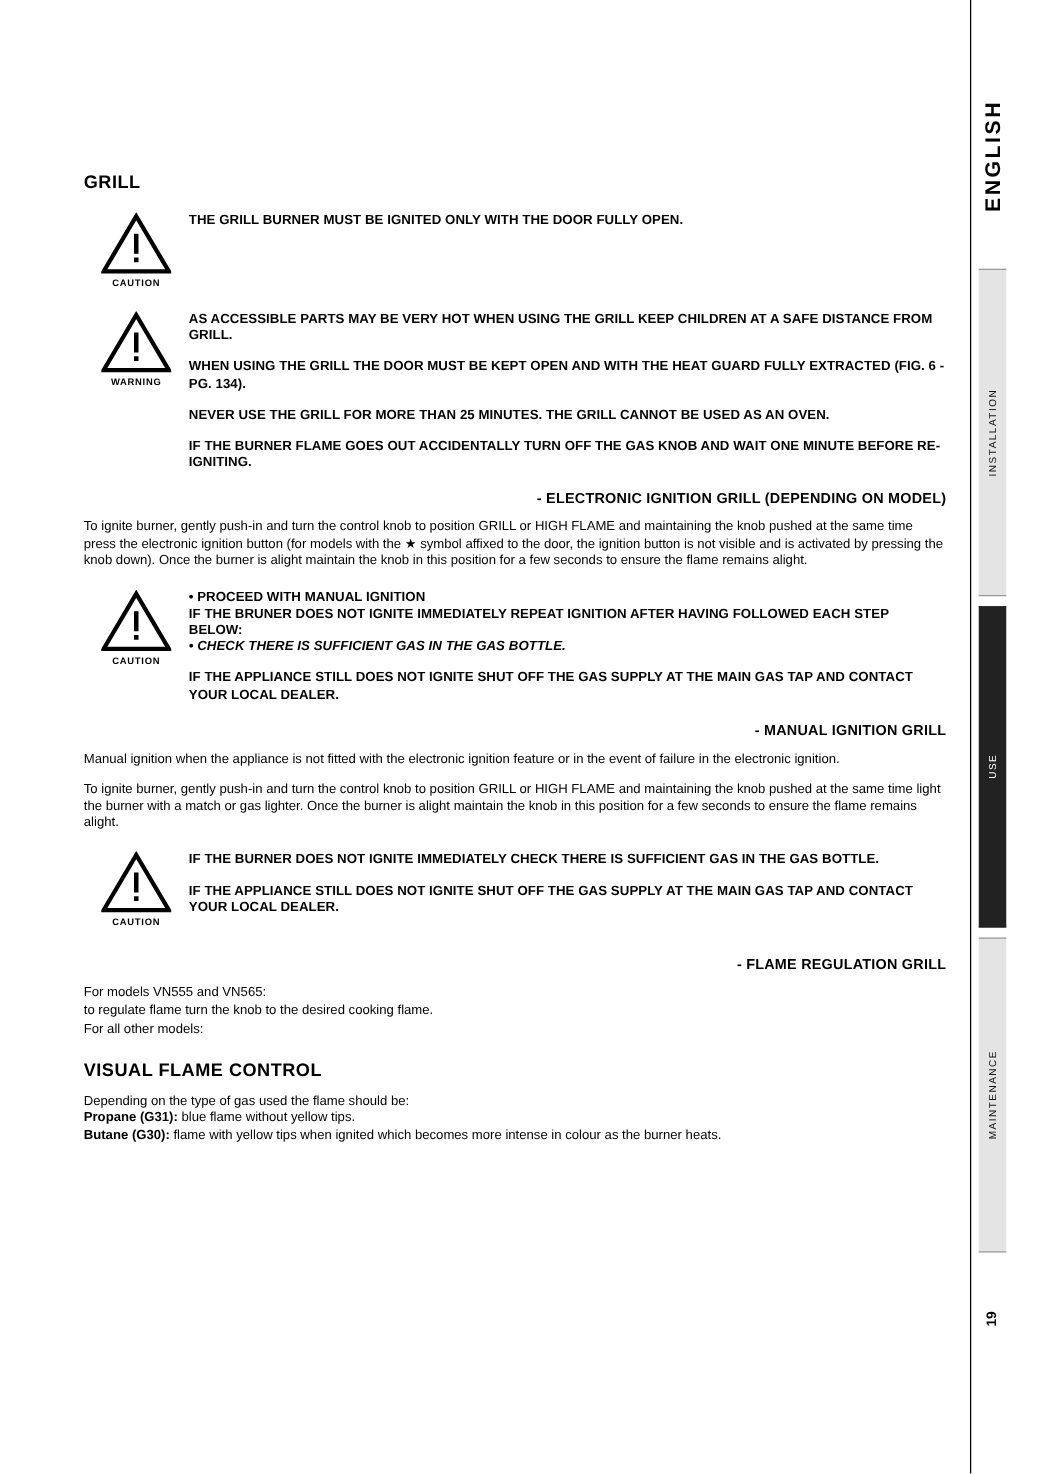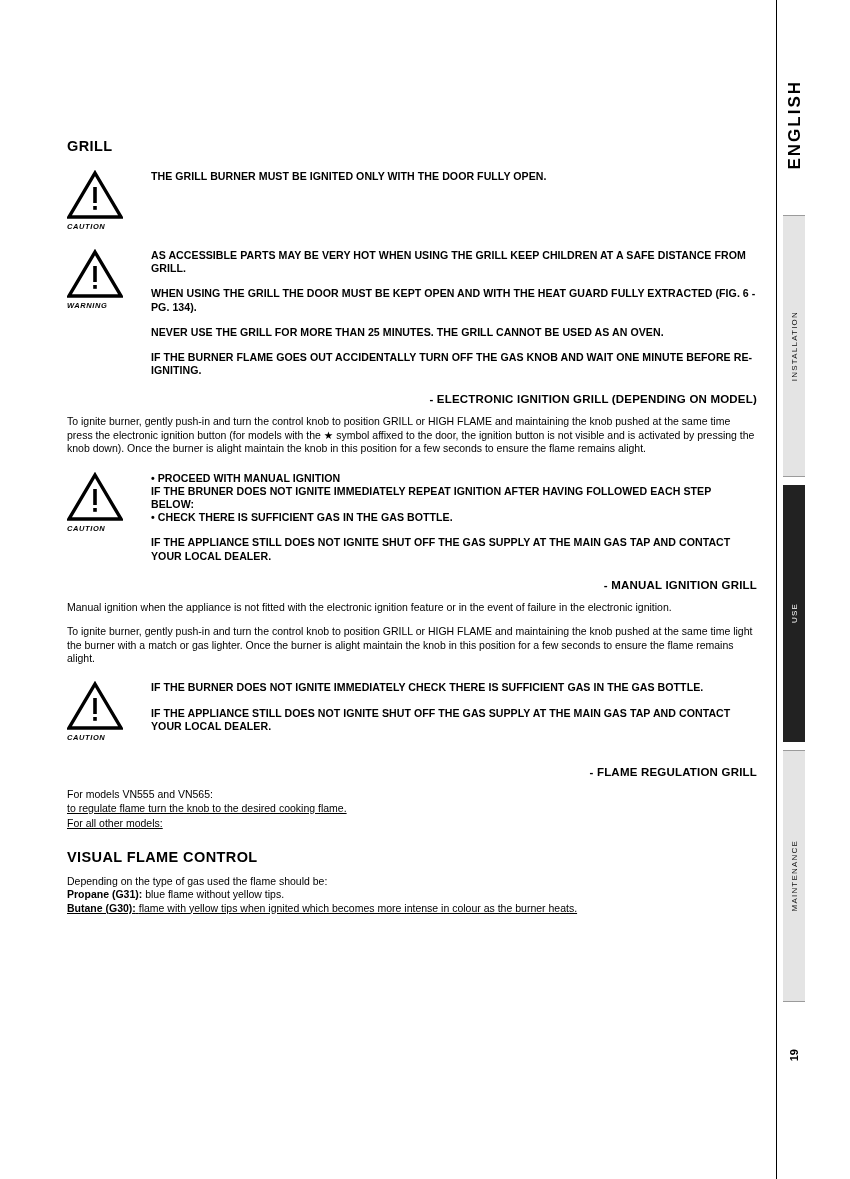--- a/index.html
+++ b/index.html
@@ -124,56 +124,56 @@
     letter-spacing: 0.2px;
     margin: 16px 0 10px 0;
     text-align: right;
   }
   p.body {
     font-size: 10.5px;
     line-height: 13.4px;
     margin: 0 0 11px 0;
     text-align: left;
   }
-  p.body:last-child { margin-bottom: 0; text-decoration: underline; }
+  p.body:last-child { margin-bottom: 0; }
 
   
   .warn-block {
     display: flex;
     align-items: flex-start;
     margin-bottom: 16px;
   }
   .warn-icon {
     width: 84px;
     flex: 0 0 84px;
     display: flex;
     flex-direction: column;
+    align-items: center;
     padding-top: 2px;
-    font-style: italic;
   }
   .warn-icon svg { display: block; }
   .warn-icon .cap {
     font-size: 7.5px;
     font-weight: bold;
     letter-spacing: 0.6px;
     margin-top: 2px;
   }
   .warn-text {
     flex: 1 1 auto;
     padding-top: 2px;
   }
   .warn-text p {
     font-size: 10.6px;
     font-weight: bold;
     line-height: 13.2px;
     letter-spacing: 0.05px;
     margin: 0 0 12px 0;
   }
   .warn-text p.tight { margin-bottom: 0; }
-  .warn-text p.bullets { margin-bottom: 12px; }
+  .warn-text p.bullets { margin-bottom: 12px; font-style: italic; }
   .mt-med { margin-top: 14px; }
   .mt-large { margin-top: 24px; }
 
   .flame-lines p { margin: 0 0 1px 0; }
   .inline-label { font-weight: bold; }
 </style>
 </head>
 <body>
 
 <div id="page">

